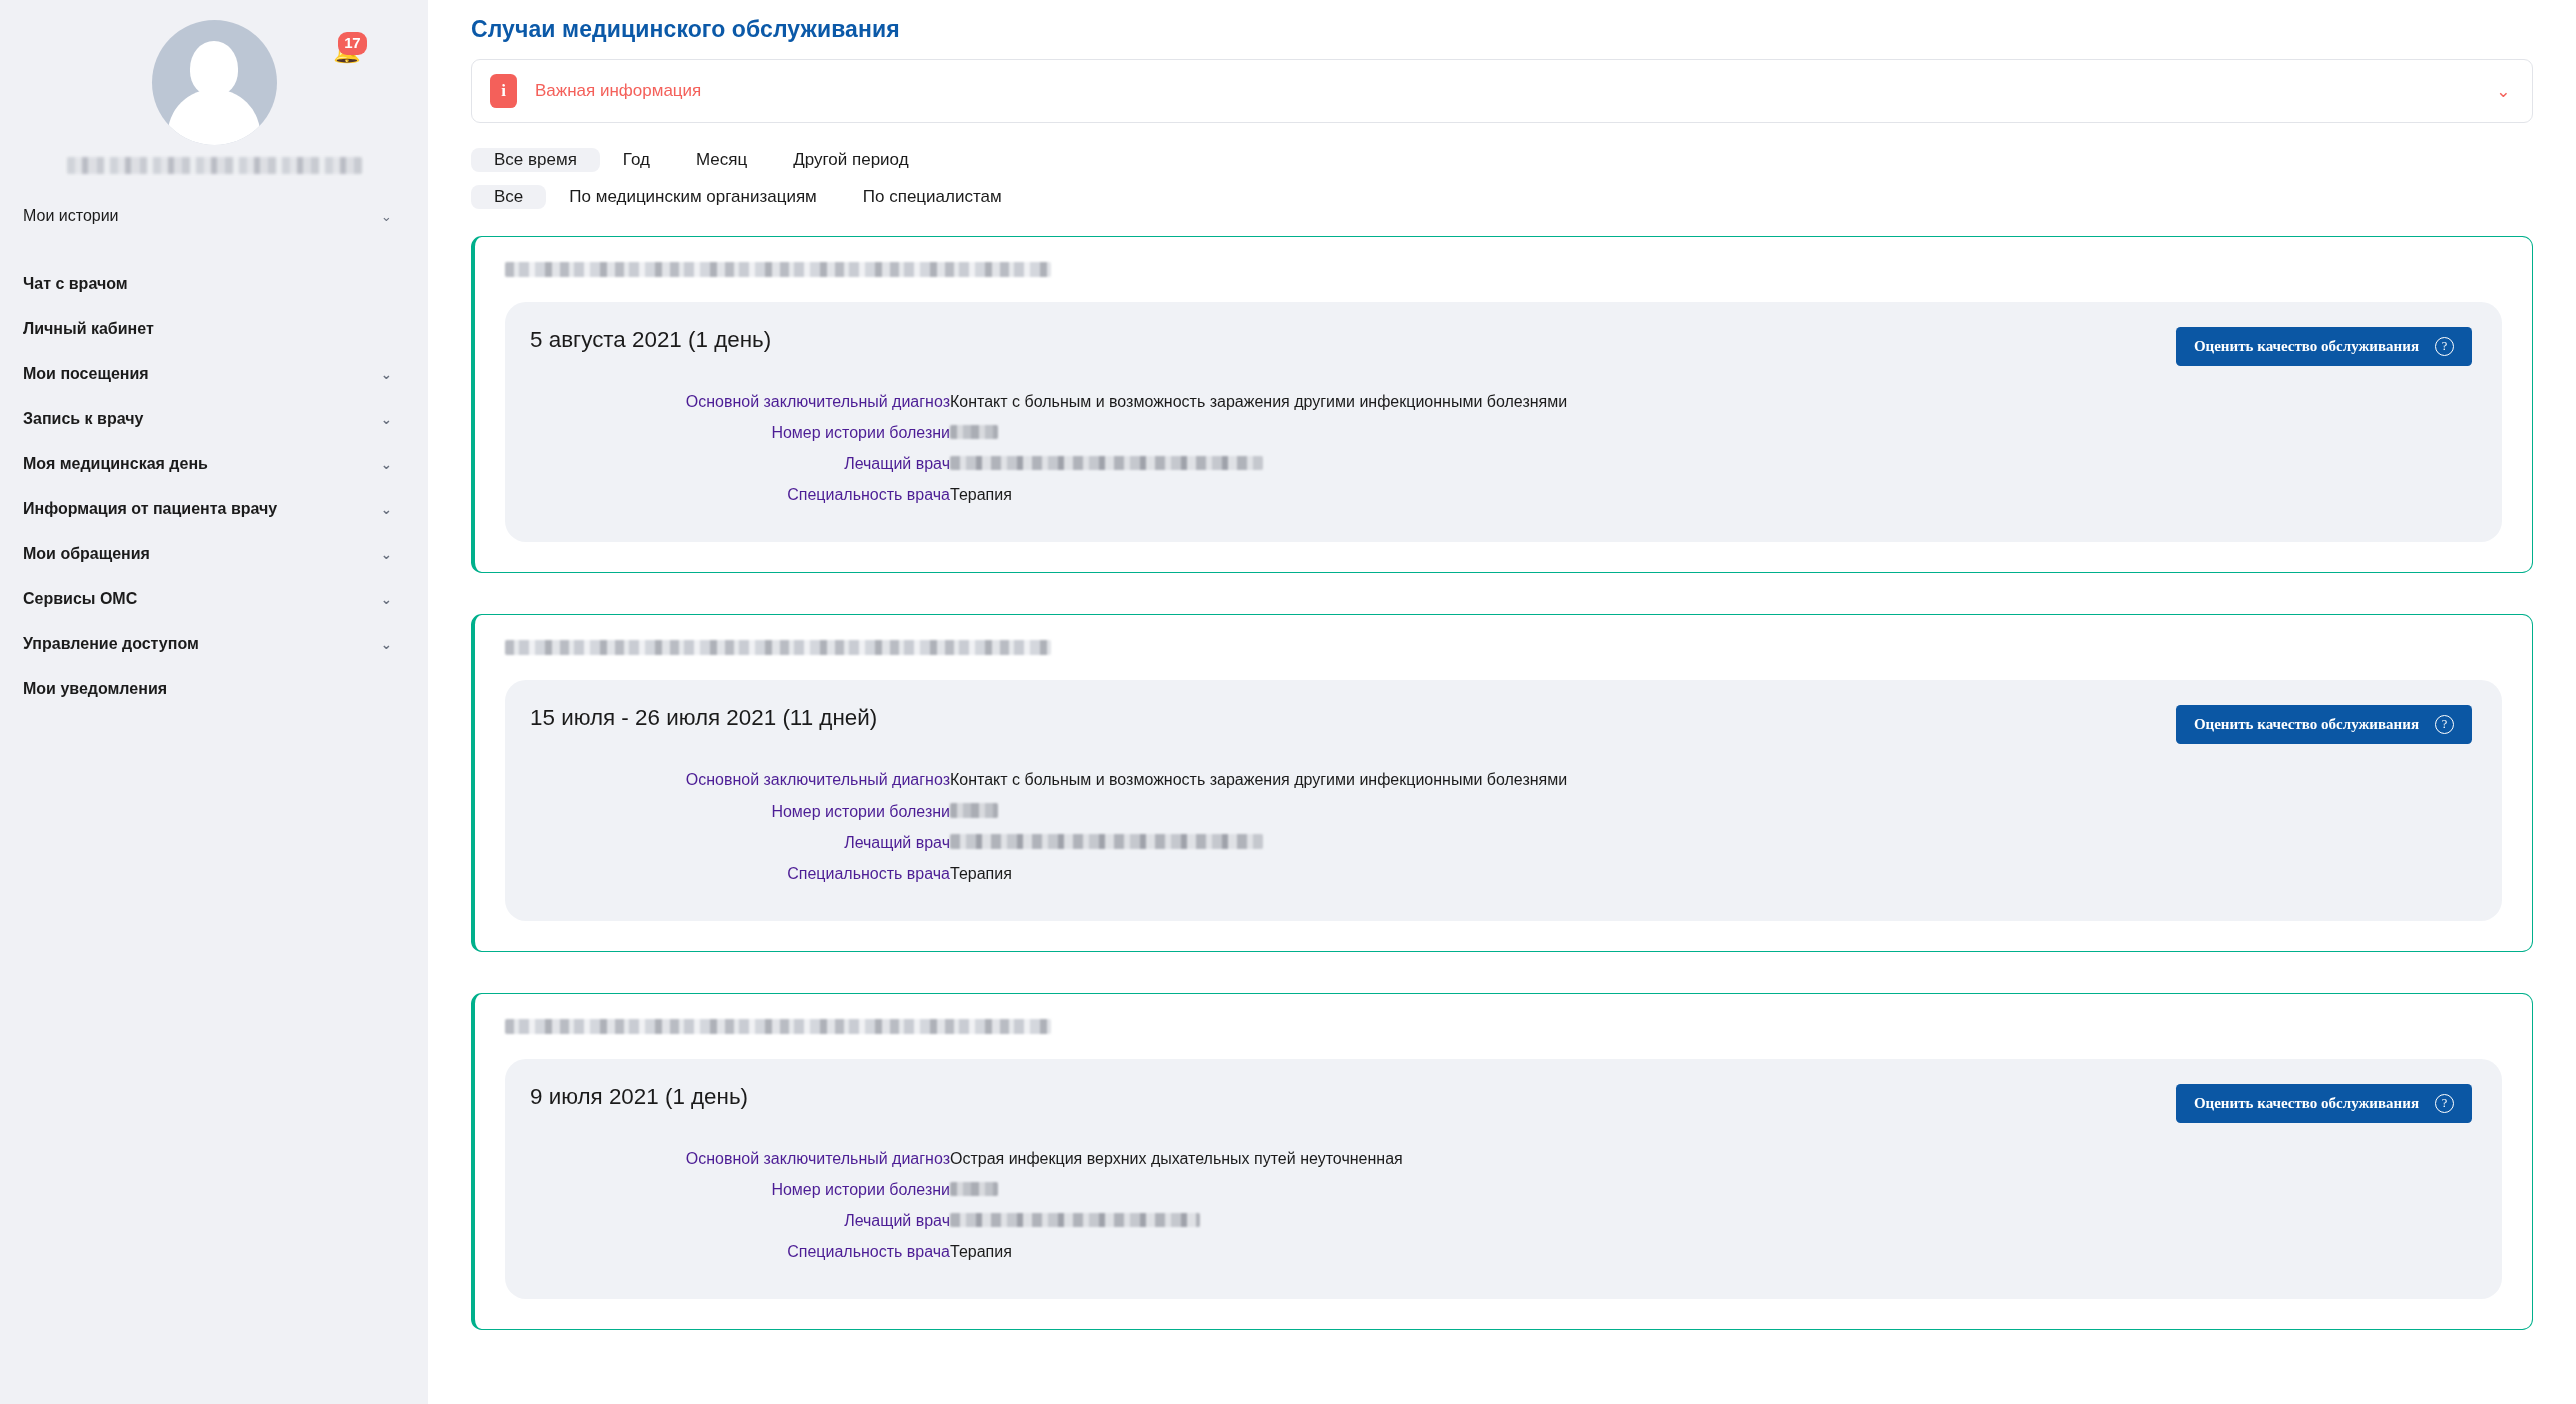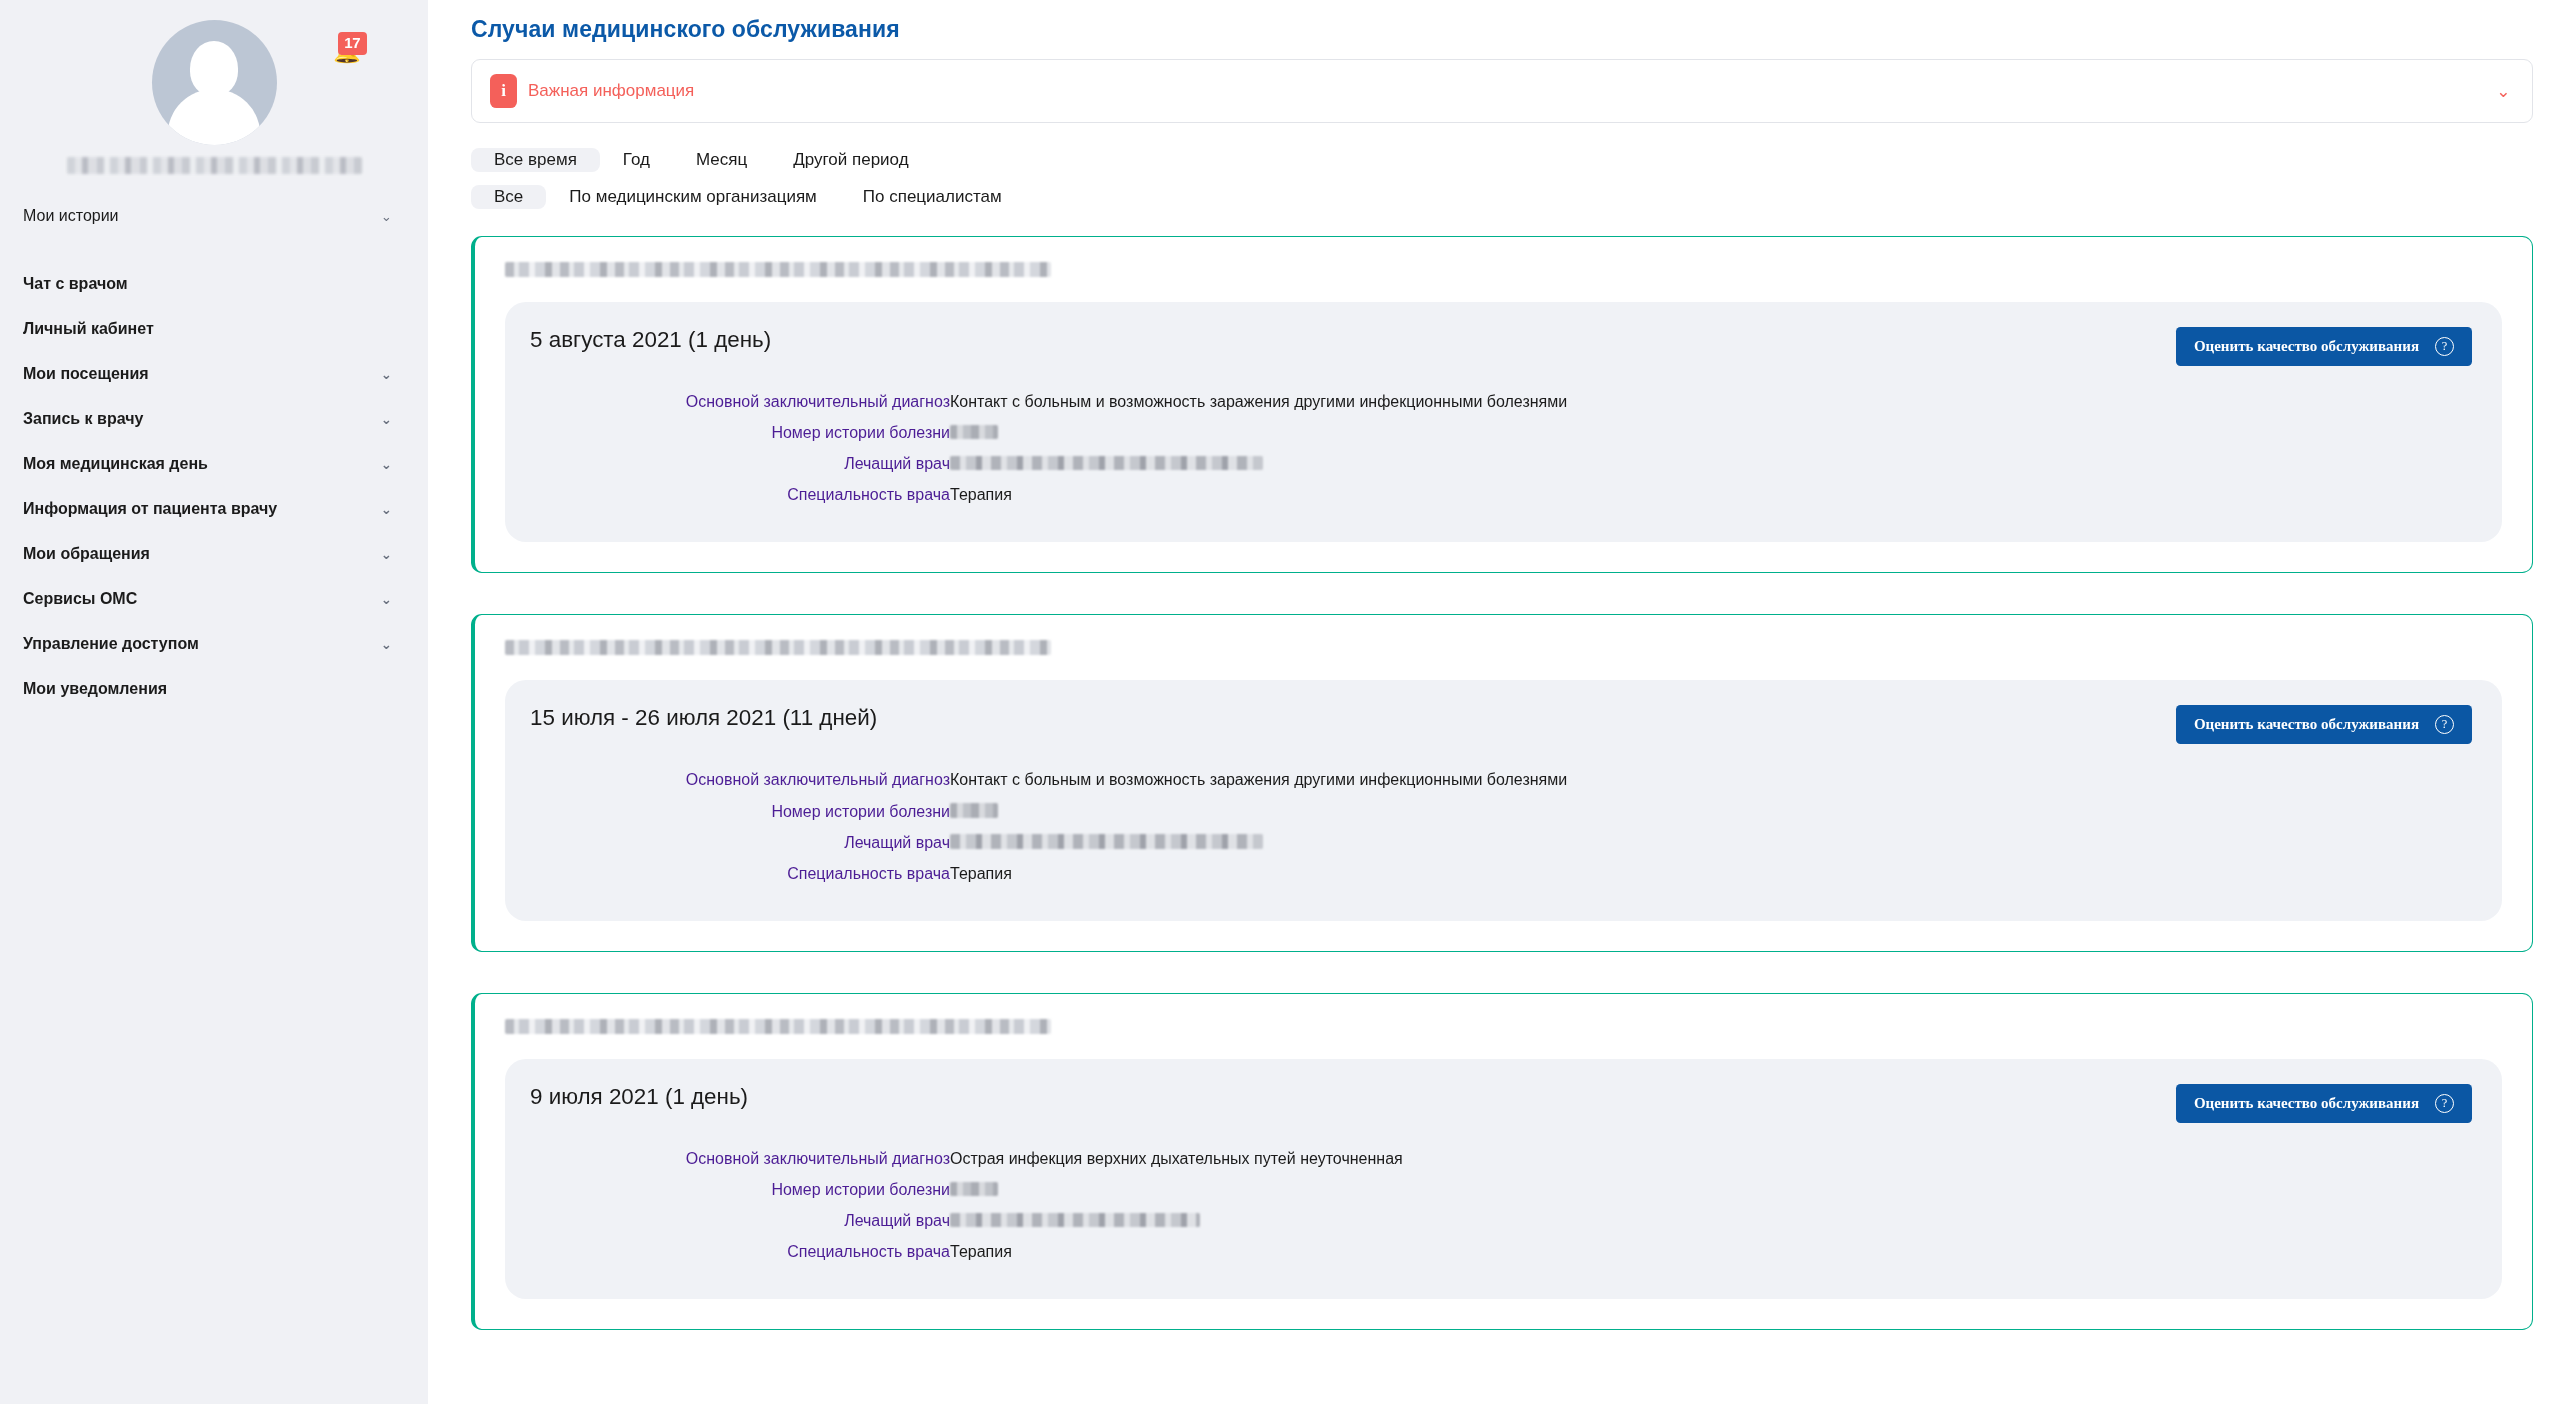--- a/index.html
+++ b/index.html
@@ -82,21 +82,21 @@
     line-height: 1;
     color: #A9B6C6;
   }
   .bell-badge {
     position: absolute;
     left: 9.8px;
     top: 0px;
     min-width: 29px;
     height: 22.4px;
     padding: 0 5.4px;
-    border-radius: 4px;
+    border-radius: 9px;
     background: #F4605A;
     color: #ffffff;
     font-size: 15px;
     font-weight: bold;
     line-height: 22.4px;
     text-align: center;
     letter-spacing: -0.3px;
   }
 
   .user-name-blur {
@@ -172,21 +172,21 @@
     color: #ffffff;
     font-size: 17px;
     font-weight: bold;
     display: flex;
     align-items: center;
     justify-content: center;
     font-family: "Liberation Serif", serif;
     flex: none;
   }
   .alert-text {
-    margin-left: 11px;
+    margin-left: 18px;
     font-size: 17px;
     color: #F4605A;
     flex: 1;
   }
   .alert-chev {
     color: #F4605A;
     font-size: 17px;
     line-height: 1;
   }
 

